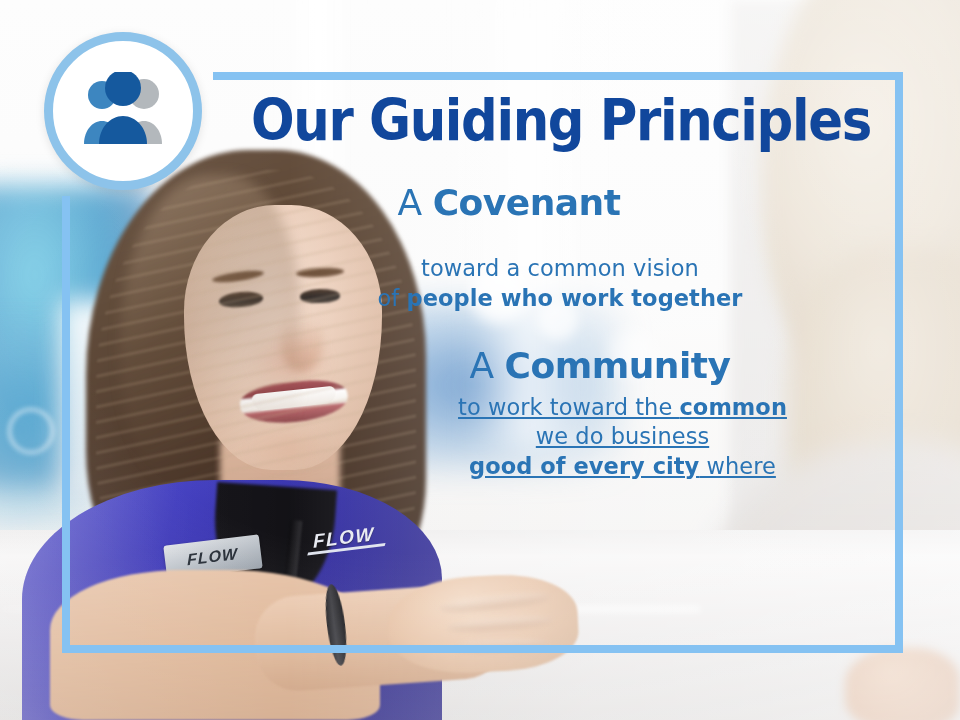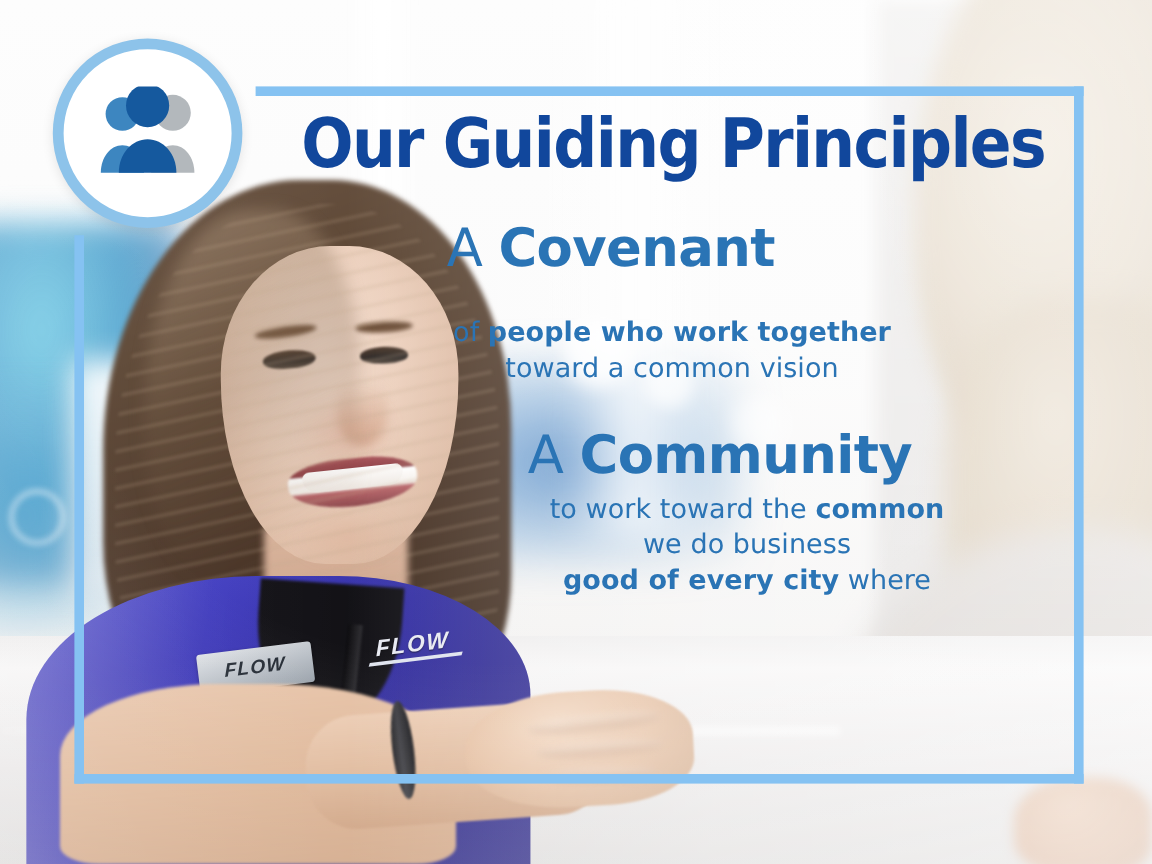--- a/index.html
+++ b/index.html
@@ -404,21 +404,21 @@
   .principles {
     position: absolute;
     left: 120px; top: 183px;
     width: 760px;
     text-align: center;
     color: var(--blue);
     font-family: "DejaVu Sans", "Liberation Sans", sans-serif;
   }
   .principle { margin-bottom: 2px; }
   .p-title {
-    font-size: 44px;
+    font-size: 36px;
     line-height: 1.12;
     font-weight: 400;
     letter-spacing: -.5px;
     white-space: nowrap;
   }
   .p-title .strong { font-weight: 700; }
   .p-sub {
     font-size: 22.5px;
     line-height: 1.30;
     font-weight: 400;
@@ -429,21 +429,21 @@
   .pr-1 { margin-top: 0px; }
   .pr-1 .p-title { padding-left: 18px; }
   .pr-1 .p-sub   { padding-left: 24px; margin-top: 4px; }
 
   .pr-2 { margin-top: 31px; }
   .pr-2 .p-title { padding-left: 88px; }
   .pr-2 .p-sub   { padding-left: 120px; margin-top: 6px; }
 
   .pr-3 { margin-top: 33px; }
   .pr-3 .p-title { padding-left: 200px; }
-  .pr-3 .p-sub   { padding-left: 245px; margin-top: 7px; }
+  .pr-3 .p-sub   { padding-left: 245px; margin-top: 7px; text-decoration: underline; }
 </style>
 </head>
 <body>
 
 <div id="stage" style="--frame: #85c2f2; --navy: #11479c; --blue: #2a74b5;">
 
   <div class="photo">
     <div class="bg-room"></div>
     <div class="bg-car"></div>
     <div class="bg-car-2"></div>
@@ -532,22 +532,22 @@
   <div class="principles">
 
     <div class="principle pr-1">
       <div class="p-title">
         <span>A </span><span class="strong">Covenant</span>
       </div>
     </div>
 
     <div class="principle pr-2">
       <div class="p-sub">
+        <div><span>toward a common vision</span></div>
         <div><span>of </span><b>people who work together</b></div>
-        <div><span>toward a common vision</span></div>
       </div>
     </div>
 
     <div class="principle pr-3">
       <div class="p-title">
         <span>A </span><span class="strong">Community</span>
       </div>
       <div class="p-sub">
         <div><span>to work toward the </span><b>common</b></div>
         <div><span>we do business</span></div>

